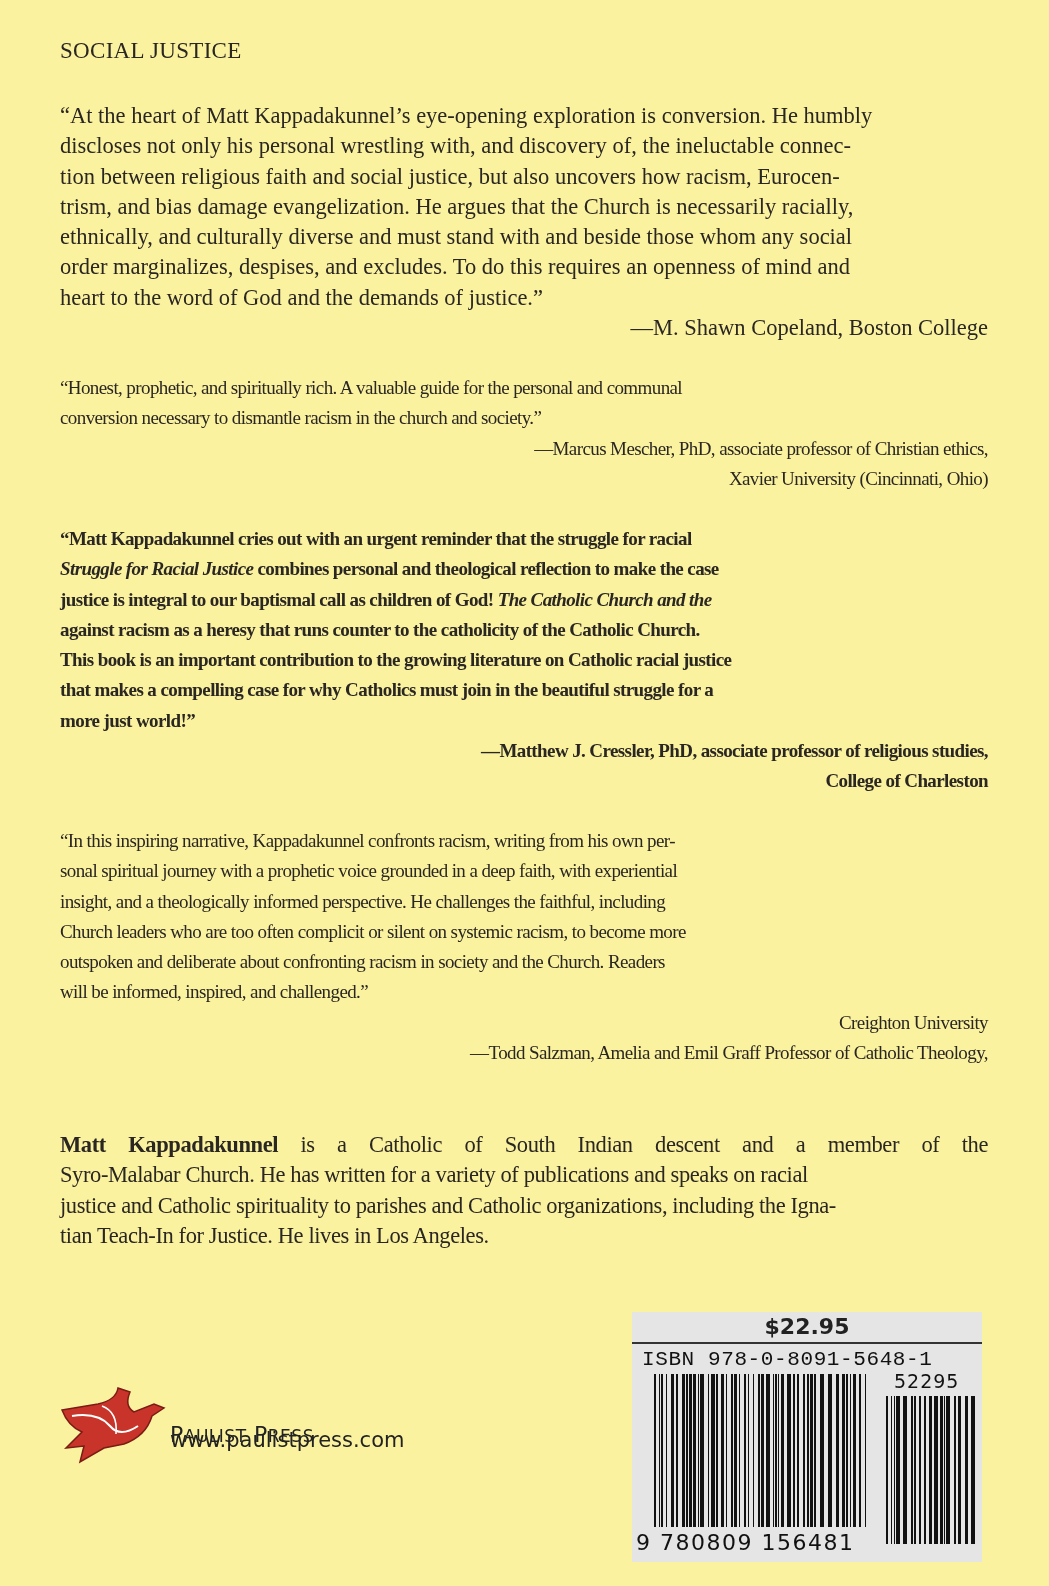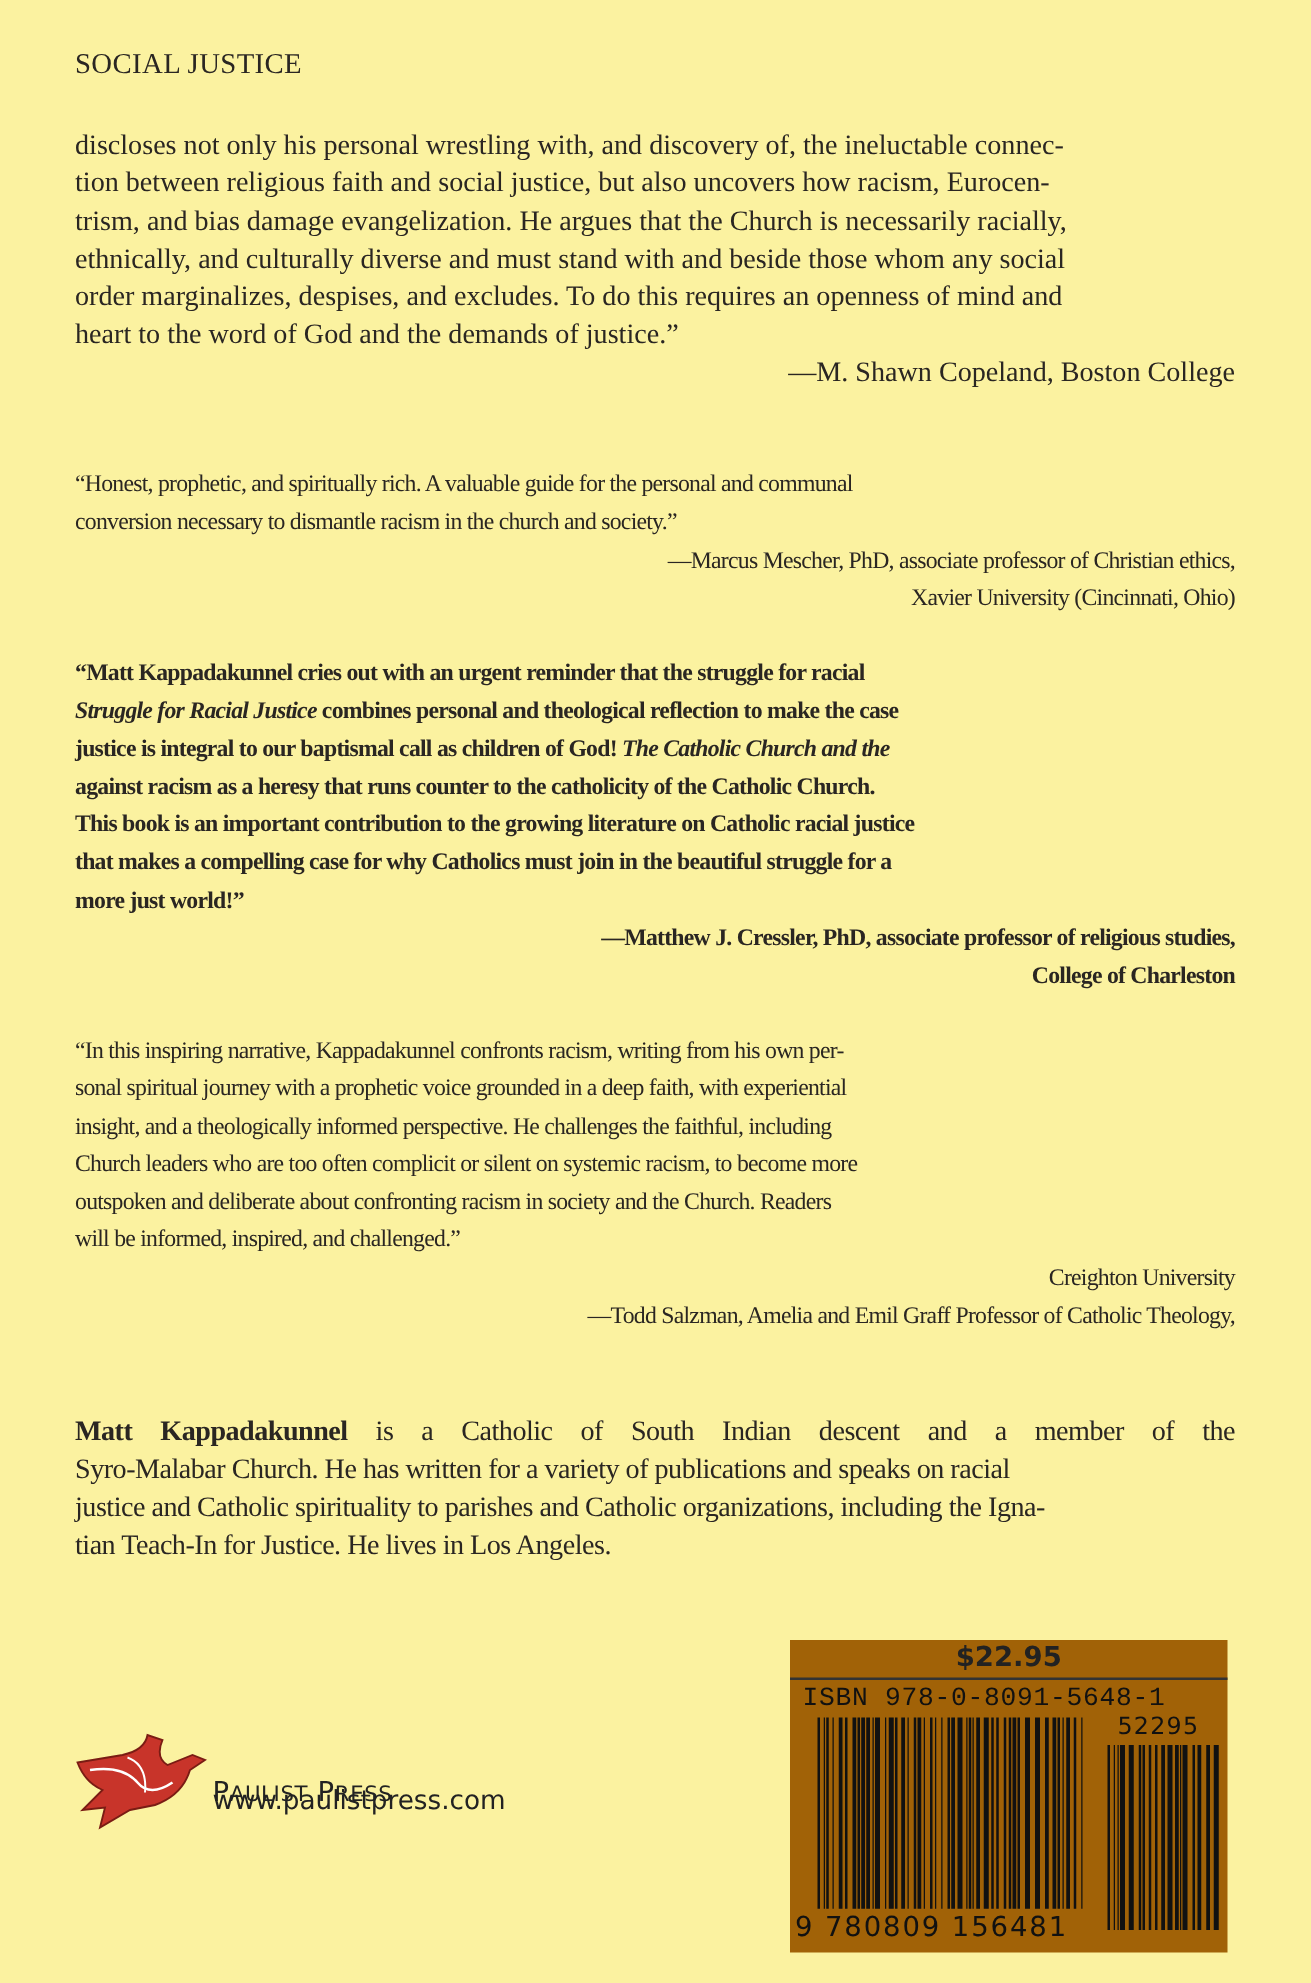--- a/index.html
+++ b/index.html
@@ -20,34 +20,35 @@
   .bio { position: absolute; left: 0; top: 1130px; width: 928px; font-size: 22.5px; line-height: 30.3px; letter-spacing: -0.4px; }
   .bio .line { display: block; white-space: nowrap; }
   .bio .justify { text-align: justify; text-align-last: justify; }
   .bio b { font-weight: bold; margin-top: 24px; }
 
   .logo { position: absolute; left: 58px; top: 1382px; width: 110px; height: 85px; }
   .press-name { position: absolute; left: 170px; top: 1390px; font-family: "DejaVu Sans", sans-serif; font-size: 22px; color: #222; letter-spacing: 0.5px; margin-top: 32px; }
   .press-name .sc { font-size: 17px; }
   .press-url { position: absolute; left: 170px; top: 1428px; font-family: "DejaVu Sans", sans-serif; font-size: 21px; color: #222; }
 
-  .barcode-box { position: absolute; left: 632px; top: 1312px; width: 350px; height: 250px; background: #a16207; }
+  .barcode-box { position: absolute; left: 632px; top: 1312px; width: 350px; height: 250px; background: #e5e5e5; }
   .price { position: absolute; left: 0; top: 0; width: 350px; height: 30px; text-align: center; font-family: "DejaVu Sans", sans-serif; font-weight: bold; font-size: 22px; line-height: 30px; color: #222; border-bottom: 2px solid #333; }
   .isbn { position: absolute; left: 10px; top: 36px; font-family: Liberation Mono, monospace; font-size: 21px; color: #111; letter-spacing: 0.6px; }
   .addon-num { position: absolute; left: 262px; top: 58px; font-family: "DejaVu Sans", sans-serif; font-size: 19px; color: #111; letter-spacing: 1px; }
   .ean-num { position: absolute; left: 4px; top: 218px; font-family: "DejaVu Sans", sans-serif; font-size: 22px; color: #111; letter-spacing: 1.5px; }
   svg.bars { position: absolute; left: 0; top: 0; }
 </style>
 </head>
 <body>
 
 <div class="page">
   <div class="heading">SOCIAL JUSTICE</div>
 
   <div class="quote" style="top:101px;">
+    <span class="line">“At the heart of Matt Kappadakunnel’s eye-opening exploration is conversion. He humbly</span>
     <span class="line">discloses not only his personal wrestling with, and discovery of, the ineluctable connec-</span>
     <span class="line">tion between religious faith and social justice, but also uncovers how racism, Eurocen-</span>
     <span class="line">trism, and bias damage evangelization. He argues that the Church is necessarily racially,</span>
     <span class="line">ethnically, and culturally diverse and must stand with and beside those whom any social</span>
     <span class="line">order marginalizes, despises, and excludes. To do this requires an openness of mind and</span>
     <span class="line">heart to the word of God and the demands of justice.”</span>
     <span class="attr">—M. Shawn Copeland, Boston College</span>
   </div>
 
   <div class="quote cond" style="top:373px;">

